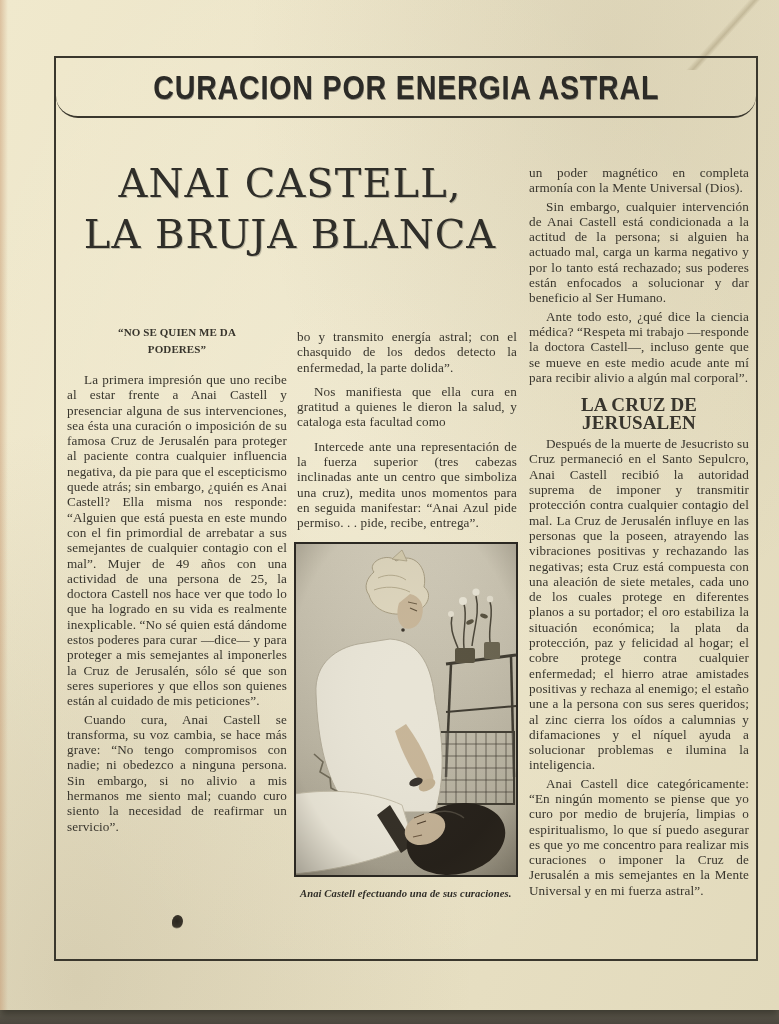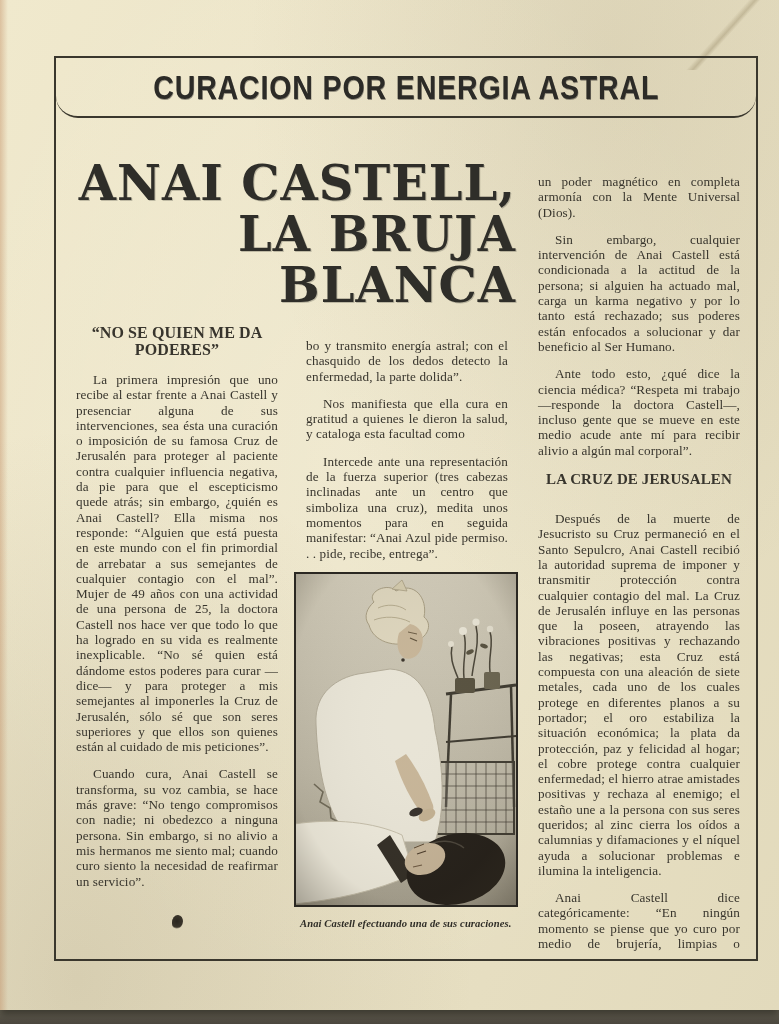--- a/index.html
+++ b/index.html
@@ -20,36 +20,36 @@
   .crease{position:absolute;right:0;top:0;width:110px;height:70px;
      background:linear-gradient(132deg,transparent 46%,rgba(120,104,66,0.28) 50%,transparent 53%);}
   
   .frame{position:absolute;left:54px;top:56px;width:700px;height:901px;
      border:2px solid #3a372d;}
   .band{height:58px;border-bottom:2px solid #3a372d;display:flex;align-items:center;justify-content:center;border-radius:22px;}
   .band h1{margin:0;font-family:"Liberation Sans",sans-serif;font-weight:bold;
      font-size:34px;letter-spacing:1px;color:#2c2b27;transform:scaleX(0.84);
      white-space:nowrap;text-shadow:0.6px 0.6px 0 rgba(44,43,39,0.45);}
   
-  .main-title{position:absolute;left:8px;top:100px;width:452px;text-align:right;
-     font-family:"DejaVu Serif",serif;font-weight:bold;font-size:48px;line-height:51px;
+  .main-title{position:absolute;left:8px;top:100px;width:452px;text-align:center;
+     font-family:"DejaVu Serif",serif;font-weight:normal;font-size:40px;line-height:51px;
      letter-spacing:1px;color:#2f2e29;text-shadow:1px 1px 0 rgba(47,46,41,0.25);}
   
   .col{position:absolute;width:226px;text-align:justify;color:#38352d;
      font-size:13.2px;line-height:15.3px;letter-spacing:0.1px;overflow:hidden;}
   .col1{left:8px;top:266px;height:629px;}
   .col2{left:238px;top:268px;height:627px;}
   .col3{left:470px;top:104px;height:791px;}
-  .col p{margin:12px;}
+  .col p{margin:3px;}
   .ind{text-indent:17px;}
   .col2 p{margin-bottom:9px;}
-  .subhead{font-weight:bold;text-align:center;font-size:16px;line-height:17px;
+  .subhead{font-weight:bold;text-align:center;font-size:11px;line-height:17px;
      margin:0 0 14px 0;text-indent:0;}
-  .subhead2{font-weight:bold;text-align:center;font-size:15px;line-height:18px;
-     margin:11px 0 23px 0;text-indent:0;}
+  .subhead2{font-weight:bold;text-align:center;font-size:19px;line-height:18px;
+     margin:11px 0 4px 0;text-indent:0;}
   
   .photo{width:224px;height:335px;margin-top:11px;position:relative;
      box-shadow:0 0 0 1px #2b2822 inset;}
   .photo svg{display:block;width:224px;height:335px;}
   .caption{margin-top:10px;text-align:center;font-style:italic;font-weight:bold;
      font-size:10.6px;line-height:13px;color:#2f2d27;text-align:left;padding-left:6px;}
   
   .blot{position:absolute;left:116px;top:857px;width:11px;height:14px;border-radius:55% 45% 60% 40%;
      background:radial-gradient(circle at 45% 45%, #2a261f 0%, #3a352b 60%, rgba(58,53,43,0) 78%);}
 </style>

